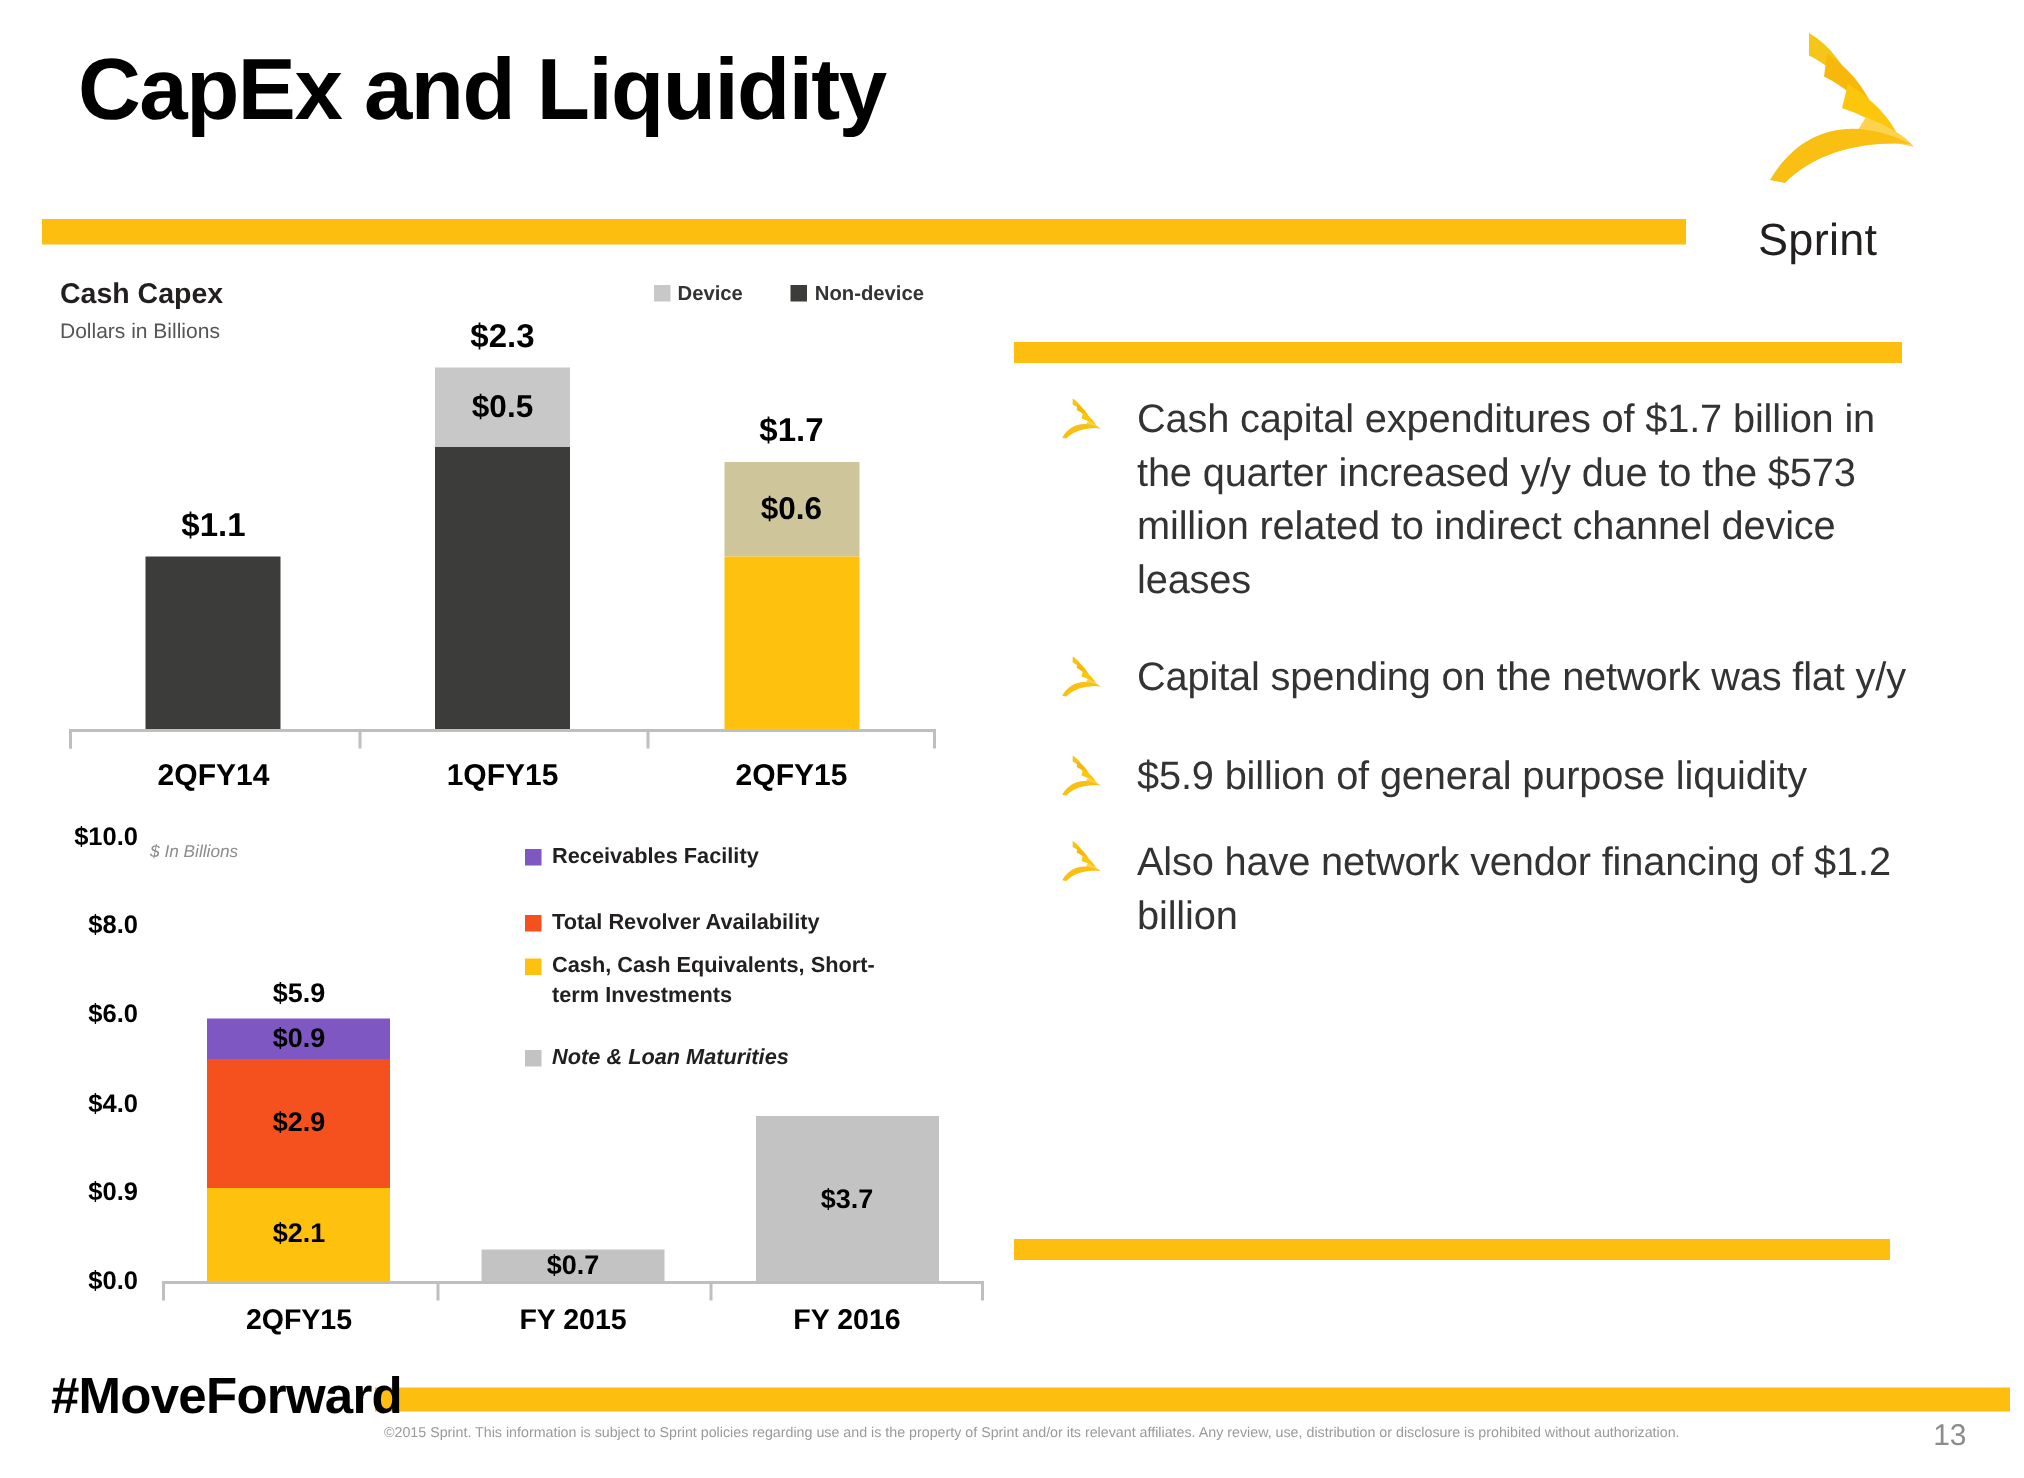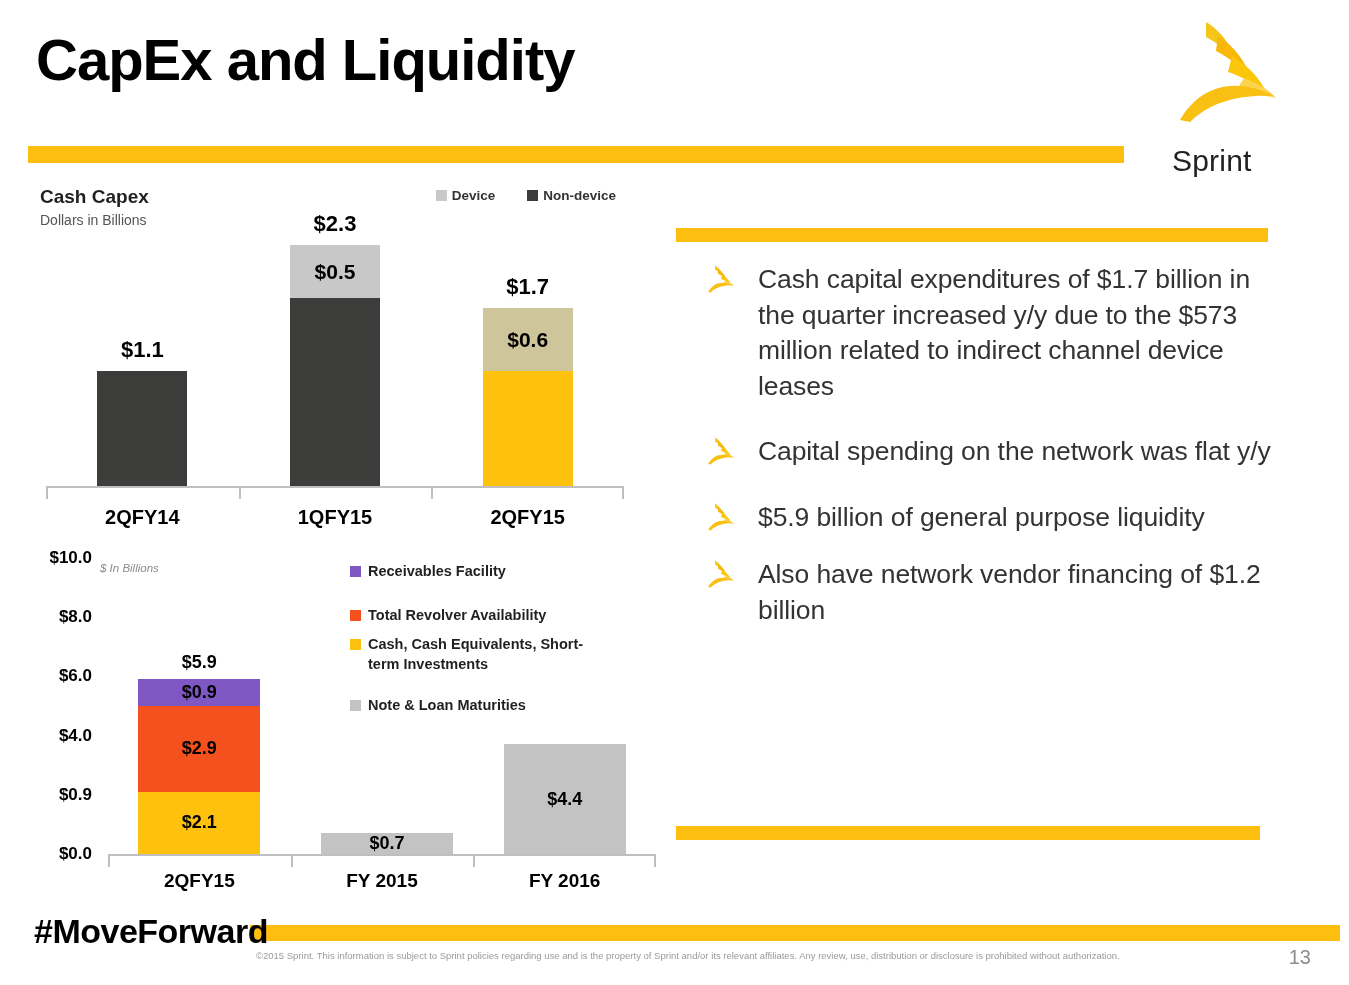--- a/index.html
+++ b/index.html
@@ -6,21 +6,21 @@
   html, body {
     width: 1349px; height: 985px;
     background: #ffffff;
     font-family: "Liberation Sans", sans-serif;
     overflow: hidden;
   }
   #slide { position: relative; width: 1349px; height: 985px; background: #fff; }
 
   
   .slide-title {
-    position: absolute; left: 36px; top: 30px;
+    position: absolute; left: 52px; top: 30px;
     font-size: 58px; font-weight: bold; color: #000;
     letter-spacing: -1px; line-height: 1.05;
     white-space: nowrap;
   }
 
   
   .logo-wrap { position: absolute; left: 1168px; top: 16px; width: 120px; height: 160px; }
   .logo-mark { position: absolute; left: 8px; top: 0; width: 104px; height: 112px; }
   .logo-text {
     position: absolute; left: 4px; top: 128px; width: 120px;
@@ -205,25 +205,25 @@
 
   <div id="chart2">
     <div id="c2-sub">$ In Billions</div>
     <div id="c2-plot">
         <div class="c2-col" style="left: 30.3333px; width: 122px;">
           <div class="c2-total" style="bottom: 180.64px;">$5.9</div>
           <div class="c2-seg" style="height: 26.64px; background: rgb(126, 87, 194);">$0.9</div>
           <div class="c2-seg" style="height: 85.84px; background: rgb(244, 81, 30);">$2.9</div>
           <div class="c2-seg" style="height: 62.16px; background: rgb(254, 193, 13);">$2.1</div>
         </div>
-        <div class="c2-col" style="left: 213px; width: 132px;">
+        <div class="c2-col" style="left: 213px; width: 122px;">
           <div class="c2-seg" style="height: 20.72px; background: rgb(195, 195, 195);">$0.7</div>
         </div>
         <div class="c2-col" style="left: 395.667px; width: 122px;">
-          <div class="c2-seg" style="height: 109.52px; background: rgb(195, 195, 195);">$4.4</div>
+          <div class="c2-seg" style="height: 109.52px; background: rgb(195, 195, 195);">$3.7</div>
         </div>
       </div>
     <div id="c2-axis">
         <div class="c2-tick" style="left: 0px;"></div>
         <div class="c2-tick" style="left: 182.667px;"></div>
         <div class="c2-tick" style="left: 365.333px;"></div>
         <div class="c2-tick" style="left: 546px;"></div>
       </div>
     <div id="c2-legend">
         <div class="c2-lg" style="margin-bottom: 24px;">
@@ -231,21 +231,21 @@
           <span class="c2-lg-tx">Receivables Facility</span>
         </div>
         <div class="c2-lg" style="margin-bottom: 10px;">
           <span class="c2-lg-sw" style="background:#f4511e"></span>
           <span class="c2-lg-tx">Total Revolver Availability</span>
         </div>
         <div class="c2-lg" style="margin-bottom: 22px;">
           <span class="c2-lg-sw" style="background:#fec10d"></span>
           <span class="c2-lg-tx">Cash, Cash Equivalents, Short-term Investments</span>
         </div>
-        <div class="c2-lg" style="margin-bottom: 12px;">
+        <div class="c2-lg" style="margin-bottom: 12px; font-style: italic;">
           <span class="c2-lg-sw" style="background:#c3c3c3"></span>
           <span class="c2-lg-tx">Note &amp; Loan Maturities</span>
         </div>
       </div>
   <div class="c2-ylab" style="top: 296px;">$0.0</div>
       <div class="c2-ylab" style="top: 236.8px;">$0.9</div>
       <div class="c2-ylab" style="top: 177.6px;">$4.0</div>
       <div class="c2-ylab" style="top: 118.4px;">$6.0</div>
       <div class="c2-ylab" style="top: 59.2px;">$8.0</div>
       <div class="c2-ylab" style="top: 0px;">$10.0</div>

